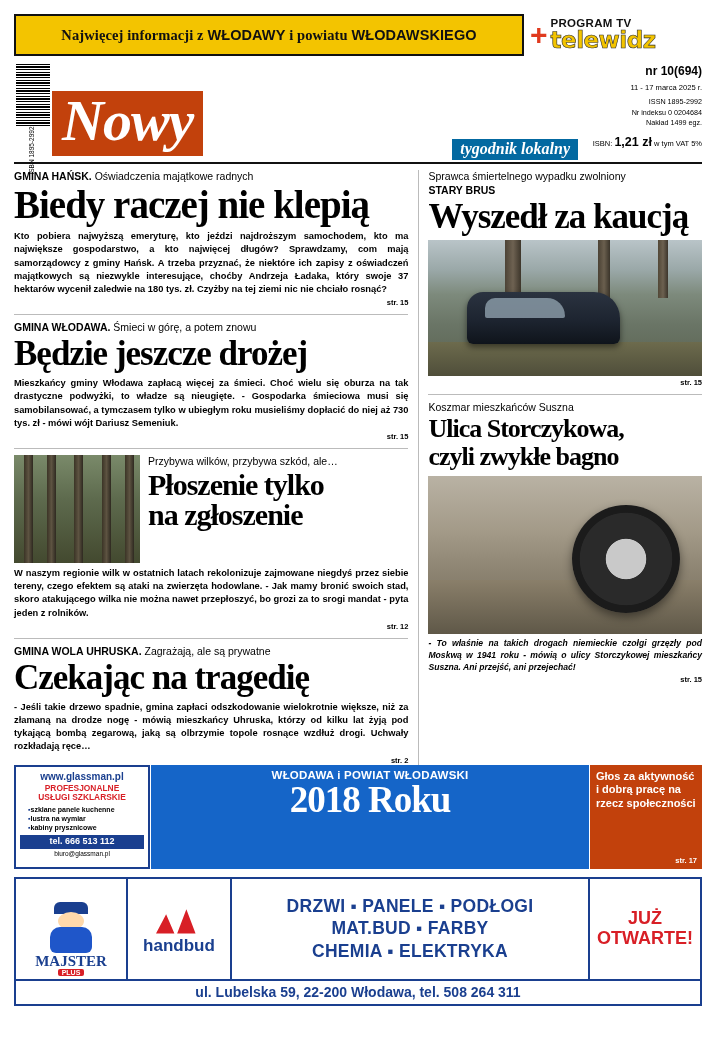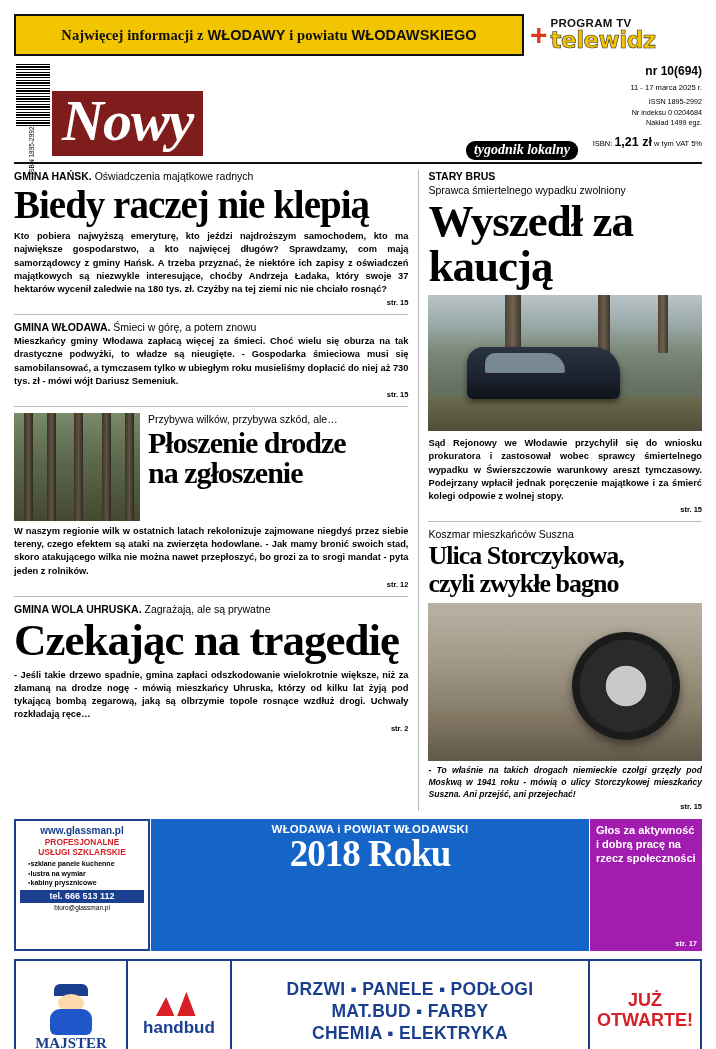--- a/index.html
+++ b/index.html
@@ -124,21 +124,21 @@
     text-align: center;
   }
   .logo-wrap {
     flex: 1;
     display: flex;
     align-items: center;
     padding-left: 4px;
     position: relative;
   }
   .logo-nowy {
-    background: #7f1d1d;
+    background: #c2410c;
     color: #fff;
     font-family: "Liberation Serif", serif;
     font-weight: bold;
     font-style: italic;
     font-size: 58px;
     line-height: 0.98;
     padding: 2px 10px 6px 10px;
     letter-spacing: -1px;
   }
   .logo-tydzien {
@@ -148,28 +148,27 @@
     font-size: 58px;
     line-height: 0.98;
     letter-spacing: -1.5px;
     margin-left: 8px;
     color: #111;
   }
   .logo-sub {
     position: absolute;
     right: 4px;
     bottom: -4px;
-    background: #000000;
+    background: #0369a1;
     color: #fff;
-    font-size: 14px;
+    font-size: 16px;
     font-weight: bold;
     font-style: italic;
     padding: 1px 8px 2px 8px;
     font-family: "Liberation Serif", serif;
-    border-radius: 9px;
   }
   .masthead-meta {
     width: 120px;
     text-align: right;
     font-size: 7.2px;
     line-height: 1.5;
     padding-bottom: 4px;
   }
   .masthead-meta .issue {
     font-size: 12px;
@@ -210,21 +209,21 @@
   .kicker .light { font-weight: normal; }
 
   .headline {
     font-family: "Liberation Serif", serif;
     font-weight: bold;
     line-height: 1.0;
     letter-spacing: -1px;
     margin: 2px 0 6px 0;
   }
   .h-xl { font-size: 39px; }
-  .h-lg { font-size: 45px; }
+  .h-lg { font-size: 35px; }
   .h-md { font-size: 30px; }
   .h-sm { font-size: 26px; }
 
   .body-text {
     font-size: 9.3px;
     line-height: 1.42;
     font-weight: bold;
     text-align: justify;
   }
   .page-ref {
@@ -317,23 +316,22 @@
     display: flex;
     gap: 8px;
     align-items: flex-start;
   }
   .two-col .ph { width: 126px; }
   .two-col .tx { flex: 1; }
 
   
   .ads-row {
     display: flex;
-    margin-top: 8px;
     gap: 1px;
-    height: 132px;
+    height: 104px;
   }
   .ad-glassman {
     width: 136px;
     border: 2px solid #1a3f8f;
     box-sizing: border-box;
     padding: 3px 4px;
     font-size: 7px;
     line-height: 1.3;
     text-align: center;
   }
@@ -381,21 +379,21 @@
     font-family: "Liberation Serif", serif;
     font-weight: bold;
     font-size: 37px;
     line-height: .95;
     text-align: center;
     letter-spacing: -1px;
     margin-top: 1px;
   }
   .ad-glos {
     width: 112px;
-    background: #a21caf;
+    background: #c2410c;
     color: #fff;
     font-weight: bold;
     font-size: 11px;
     line-height: 1.25;
     padding: 5px 6px;
     box-sizing: border-box;
     position: relative;
   }
   .ad-glos .ref {
     position: absolute; right: 5px; bottom: 3px;
@@ -550,39 +548,40 @@
         <div class="body-text">Kto pobiera najwyższą emeryturę, kto jeździ najdroższym samochodem, kto ma największe gospodarstwo, a kto najwięcej długów? Sprawdzamy, com mają samorządowcy z gminy Hańsk. A trzeba przyznać, że niektóre ich zapisy z oświadczeń majątkowych są niezwykle interesujące, choćby Andrzeja Ładaka, który swoje 37 hektarów wycenił zaledwie na 180 tys. zł. Czyżby na tej ziemi nic nie chciało rosnąć?</div>
         <div class="page-ref">str. 15</div>
       </div>
 
       <div class="sep"></div>
 
       <div>
         <div class="kicker">
           <b>GMINA WŁODAWA.</b><span class="light"> Śmieci w górę, a potem znowu</span>
         </div>
+        <div class="headline h-lg">Będzie jeszcze drożej</div>
         <div class="body-text">Mieszkańcy gminy Włodawa zapłacą więcej za śmieci. Choć wielu się oburza na tak drastyczne podwyżki, to władze są nieugięte. - Gospodarka śmieciowa musi się samobilansować, a tymczasem tylko w ubiegłym roku musieliśmy dopłacić do niej aż 730 tys. zł - mówi wójt Dariusz Semeniuk.</div>
         <div class="page-ref">str. 15</div>
       </div>
 
       <div class="sep"></div>
 
       <div class="two-col">
         <div class="ph">
           <div class="photo photo-forest">
             <span class="t" style="left:8%"></span>
             <span class="t" style="left:26%"></span>
             <span class="t" style="left:48%"></span>
             <span class="t" style="left:70%"></span>
             <span class="t" style="left:88%"></span>
           </div>
         </div>
         <div class="tx">
           <div class="kicker">Przybywa wilków, przybywa szkód, ale…</div>
-          <div class="headline h-md">Płoszenie drodze</div>
+          <div class="headline h-md">Płoszenie tylko</div>
           <div class="headline h-md" style="margin-top:-6px">na zgłoszenie</div>
         </div>
       </div>
       <div class="body-text" style="margin-top:4px">W naszym regionie wilk w ostatnich latach rekolonizuje zajmowane niegdyś przez siebie tereny, czego efektem są ataki na zwierzęta hodowlane. - Jak mamy bronić swoich stad, skoro atakującego wilka nie można nawet przepłoszyć, bo grozi za to srogi mandat - pyta jeden z rolników.</div>
       <div class="page-ref">str. 12</div>
 
       <div class="sep"></div>
 
       <div>
         <div class="kicker">
@@ -591,31 +590,30 @@
         <div class="headline h-lg">Czekając na tragedię</div>
         <div class="body-text">- Jeśli takie drzewo spadnie, gmina zapłaci odszkodowanie wielokrotnie większe, niż za złamaną na drodze nogę - mówią mieszkańcy Uhruska, którzy od kilku lat żyją pod tykającą bombą zegarową, jaką są olbrzymie topole rosnące wzdłuż drogi. Uchwały rozkładają ręce…</div>
         <div class="page-ref">str. 2</div>
       </div>
 
     </div>
 
     <div class="col-right">
 
       <div>
+        <div class="kicker">Sprawca śmiertelnego wypadku zwolniony</div>
         <div class="kicker" style="font-weight:bold">STARY BRUS</div>
-        <div class="kicker">Sprawca śmiertelnego wypadku zwolniony</div>
         <div class="headline h-lg">Wyszedł za kaucją</div>
         <div class="photo photo-car">
           <span class="tree1"></span>
             <span class="tree2"></span>
             <span class="tree3"></span>
           <span class="ground"></span>
           <span class="car"></span>
         </div>
-        <div class="body-text" style="margin-top:6px">Sąd Rejonowy we Włodawie przychylił się do wniosku prokuratora i zastosował wobec sprawcy śmiertelnego wypadku w Świerszczowie warunkowy areszt tymczasowy. Podejrzany wpłacił jednak poręczenie majątkowe i za śmierć kolegi odpowie z wolnej stopy.</div>
         <div class="page-ref">str. 15</div>
       </div>
 
       <div class="sep"></div>
 
       <div>
         <div class="kicker">Koszmar mieszkańców Suszna</div>
         <div class="headline h-sm">Ulica Storczykowa,</div>
         <div class="headline h-sm" style="margin-top:-4px">czyli zwykłe bagno</div>
         <div class="photo photo-road">

